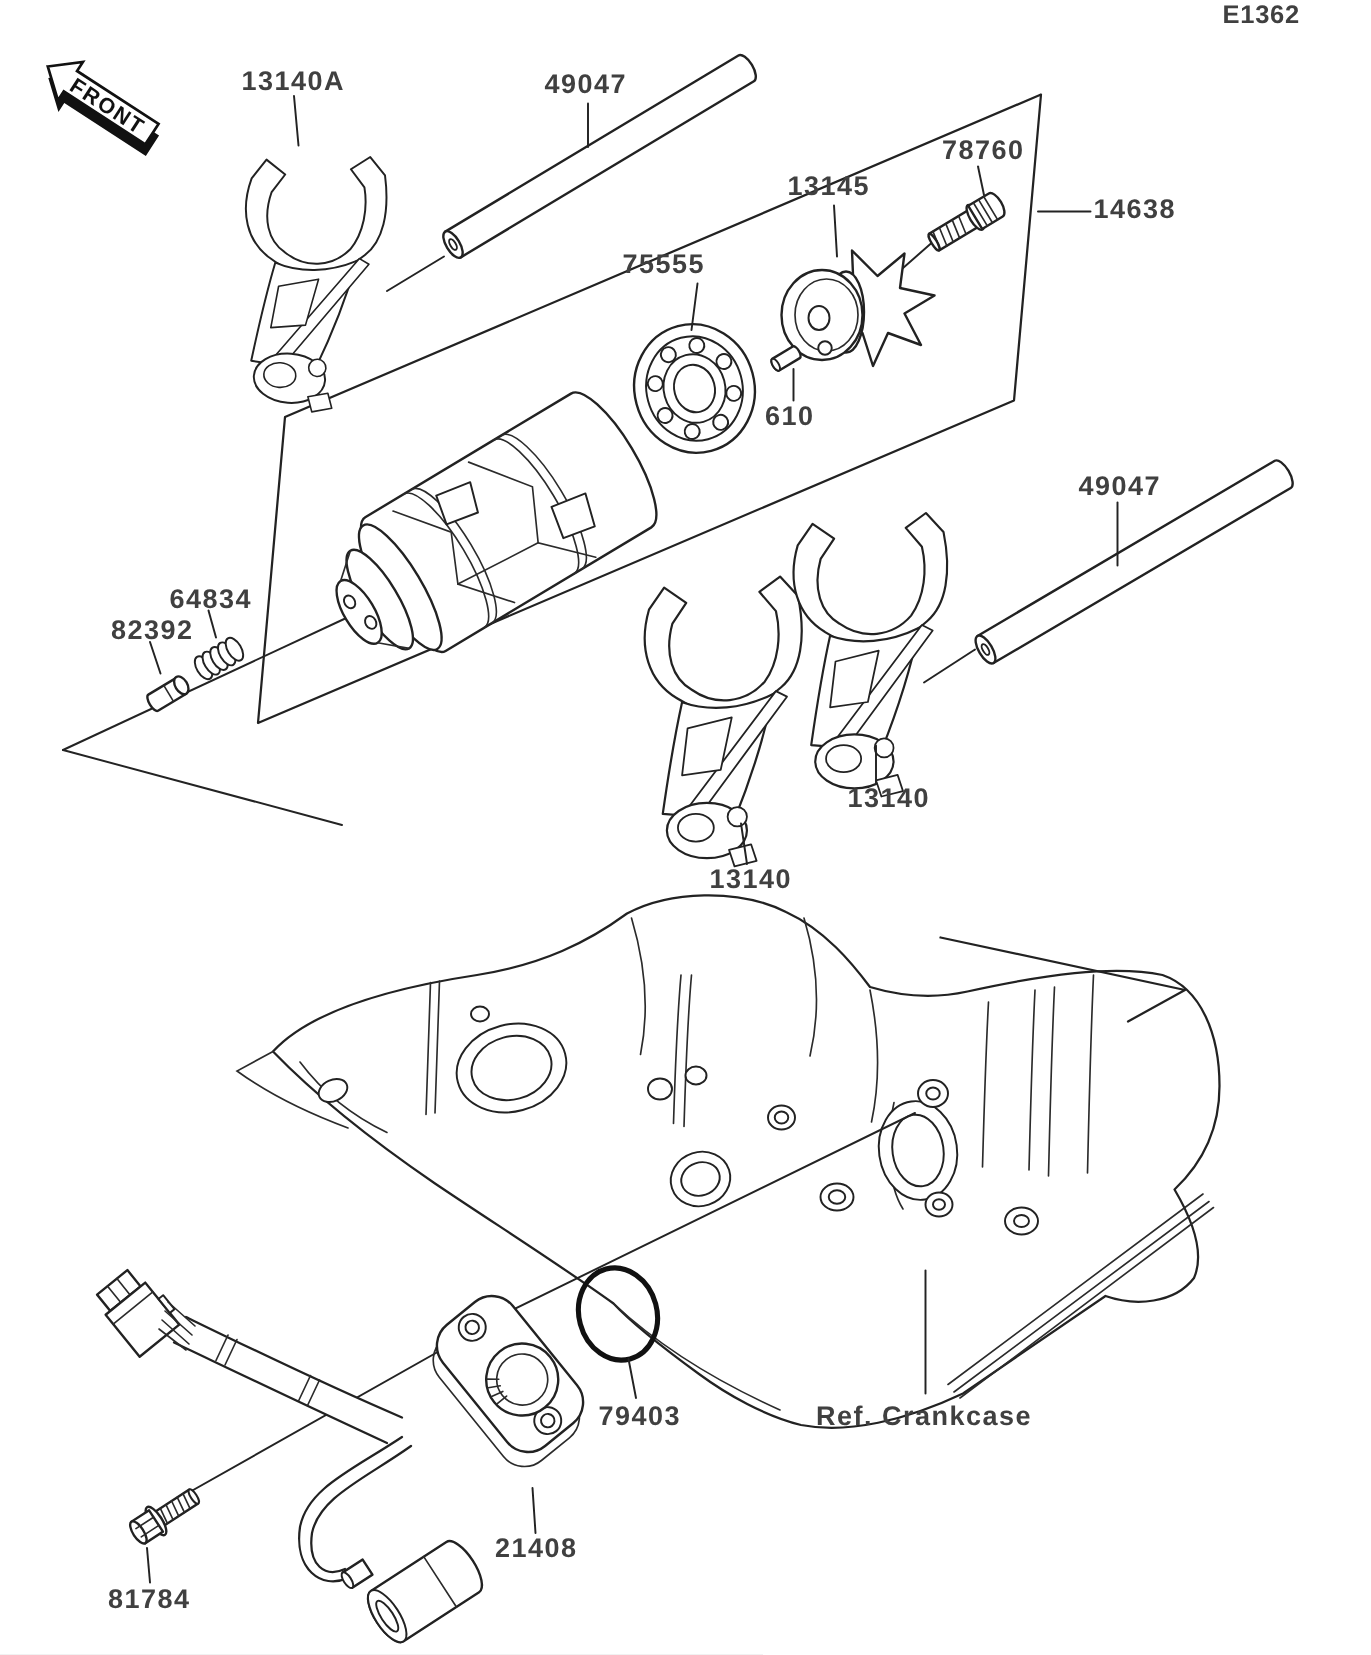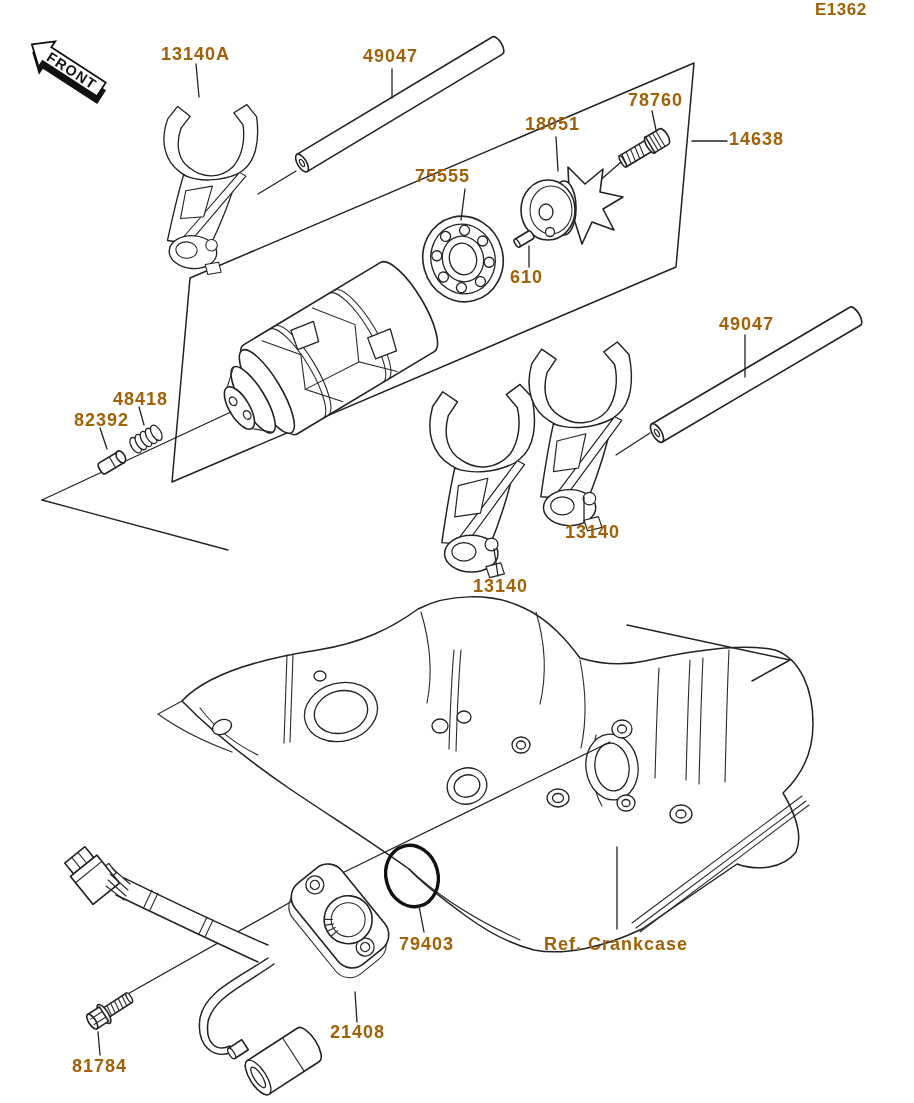--- a/index.html
+++ b/index.html
@@ -1,20 +1,20 @@
 <!DOCTYPE html>
 <html><head>
 <meta charset="utf-8">
 <style>
   html,body{margin:0;padding:0;background:#e8e8e8;}
   .page{position:relative;width:914px;height:1103px;background:#ffffff;overflow:hidden;
         font-family:"Liberation Sans",sans-serif;}
   .art{position:absolute;left:0;top:0;}
   .lbl{position:absolute;font:700 18px/1.1 "Liberation Sans",sans-serif;
-       letter-spacing:1px;color:#a16207;white-space:nowrap;}
+       letter-spacing:1px;color:#404040;white-space:nowrap;}
   .code{font-size:17px;letter-spacing:0.5px;}
   svg .ln{fill:none;stroke:#222;stroke-width:1.5;stroke-linecap:round;stroke-linejoin:round;}
   svg .thin{fill:none;stroke:#2b2b2b;stroke-width:1.1;stroke-linecap:round;}
   svg .w{fill:#ffffff;stroke:#222;stroke-width:1.6;stroke-linejoin:round;}
   svg .w2{fill:#ffffff;stroke:#222;stroke-width:1.3;stroke-linejoin:round;}
   svg .leader{fill:none;stroke:#232323;stroke-width:1.3;stroke-linecap:round;}
   svg .bold{fill:none;stroke:#111;stroke-width:3.4;}
   svg .case{fill:#ffffff;stroke:#222;stroke-width:1.5;stroke-linejoin:round;}
 </style>
 </head>
@@ -303,26 +303,26 @@
       <path class="leader" d="M357,1022 L355,992"></path>
       <path class="leader" d="M100,1055 L98,1032"></path>
       <path class="leader" d="M650,433 L616,455"></path>
     </g>
   </svg>
 
   <div class="lbl code" style="left:815px;top:1px">E1362</div>
   <div class="lbl" style="left:161px;top:45px">13140A</div>
   <div class="lbl" style="left:363px;top:47px">49047</div>
   <div class="lbl" style="left:628px;top:91px">78760</div>
-  <div class="lbl" style="left:525px;top:115px">18051</div>
+  <div class="lbl" style="left:525px;top:115px">13145</div>
   <div class="lbl" style="left:729px;top:130px">14638</div>
   <div class="lbl" style="left:415px;top:167px">75555</div>
   <div class="lbl" style="left:510px;top:268px">610</div>
   <div class="lbl" style="left:719px;top:315px">49047</div>
-  <div class="lbl" style="left:113px;top:390px">48418</div>
+  <div class="lbl" style="left:113px;top:390px">64834</div>
   <div class="lbl" style="left:74px;top:411px">82392</div>
   <div class="lbl" style="left:565px;top:523px">13140</div>
   <div class="lbl" style="left:473px;top:577px">13140</div>
   <div class="lbl" style="left:399px;top:935px">79403</div>
   <div class="lbl" style="left:544px;top:935px">Ref. Crankcase</div>
   <div class="lbl" style="left:330px;top:1023px">21408</div>
   <div class="lbl" style="left:72px;top:1057px">81784</div>
 </div>
 
 </body></html>

